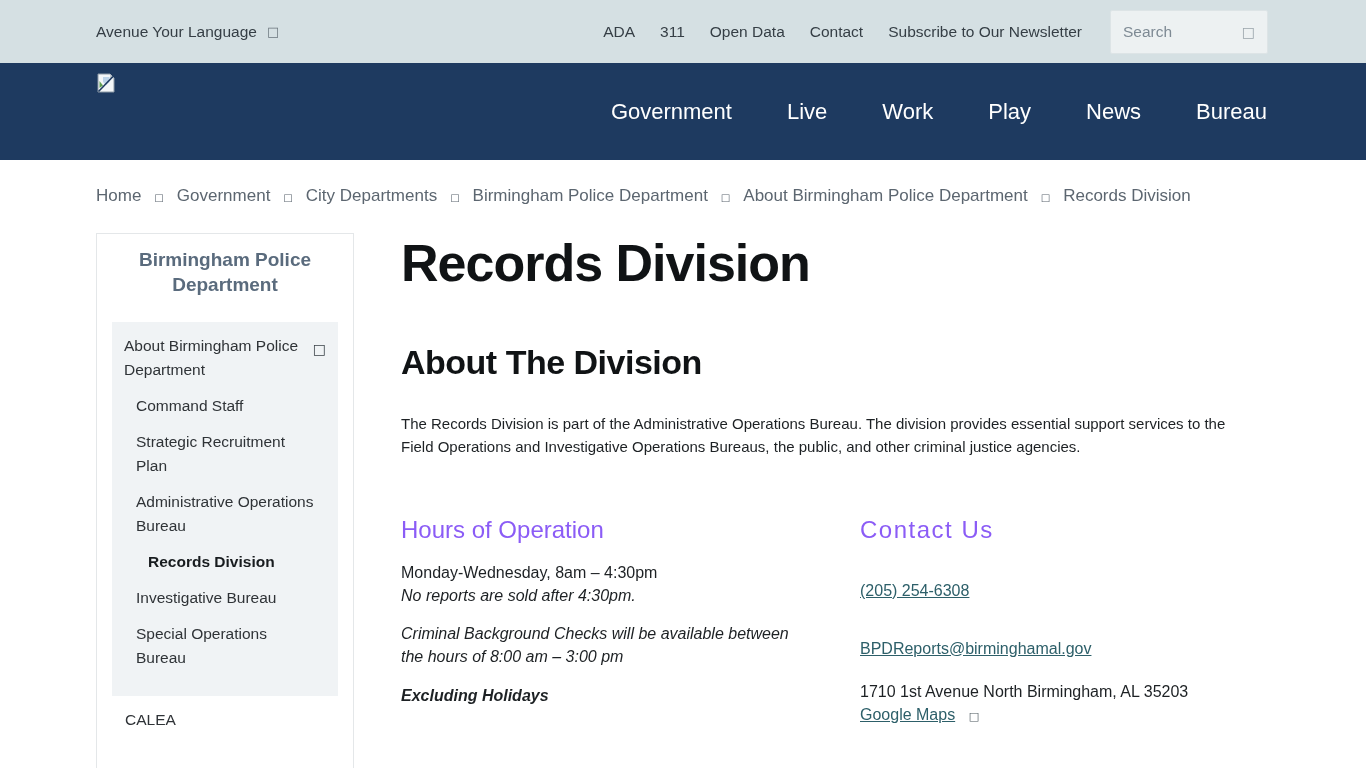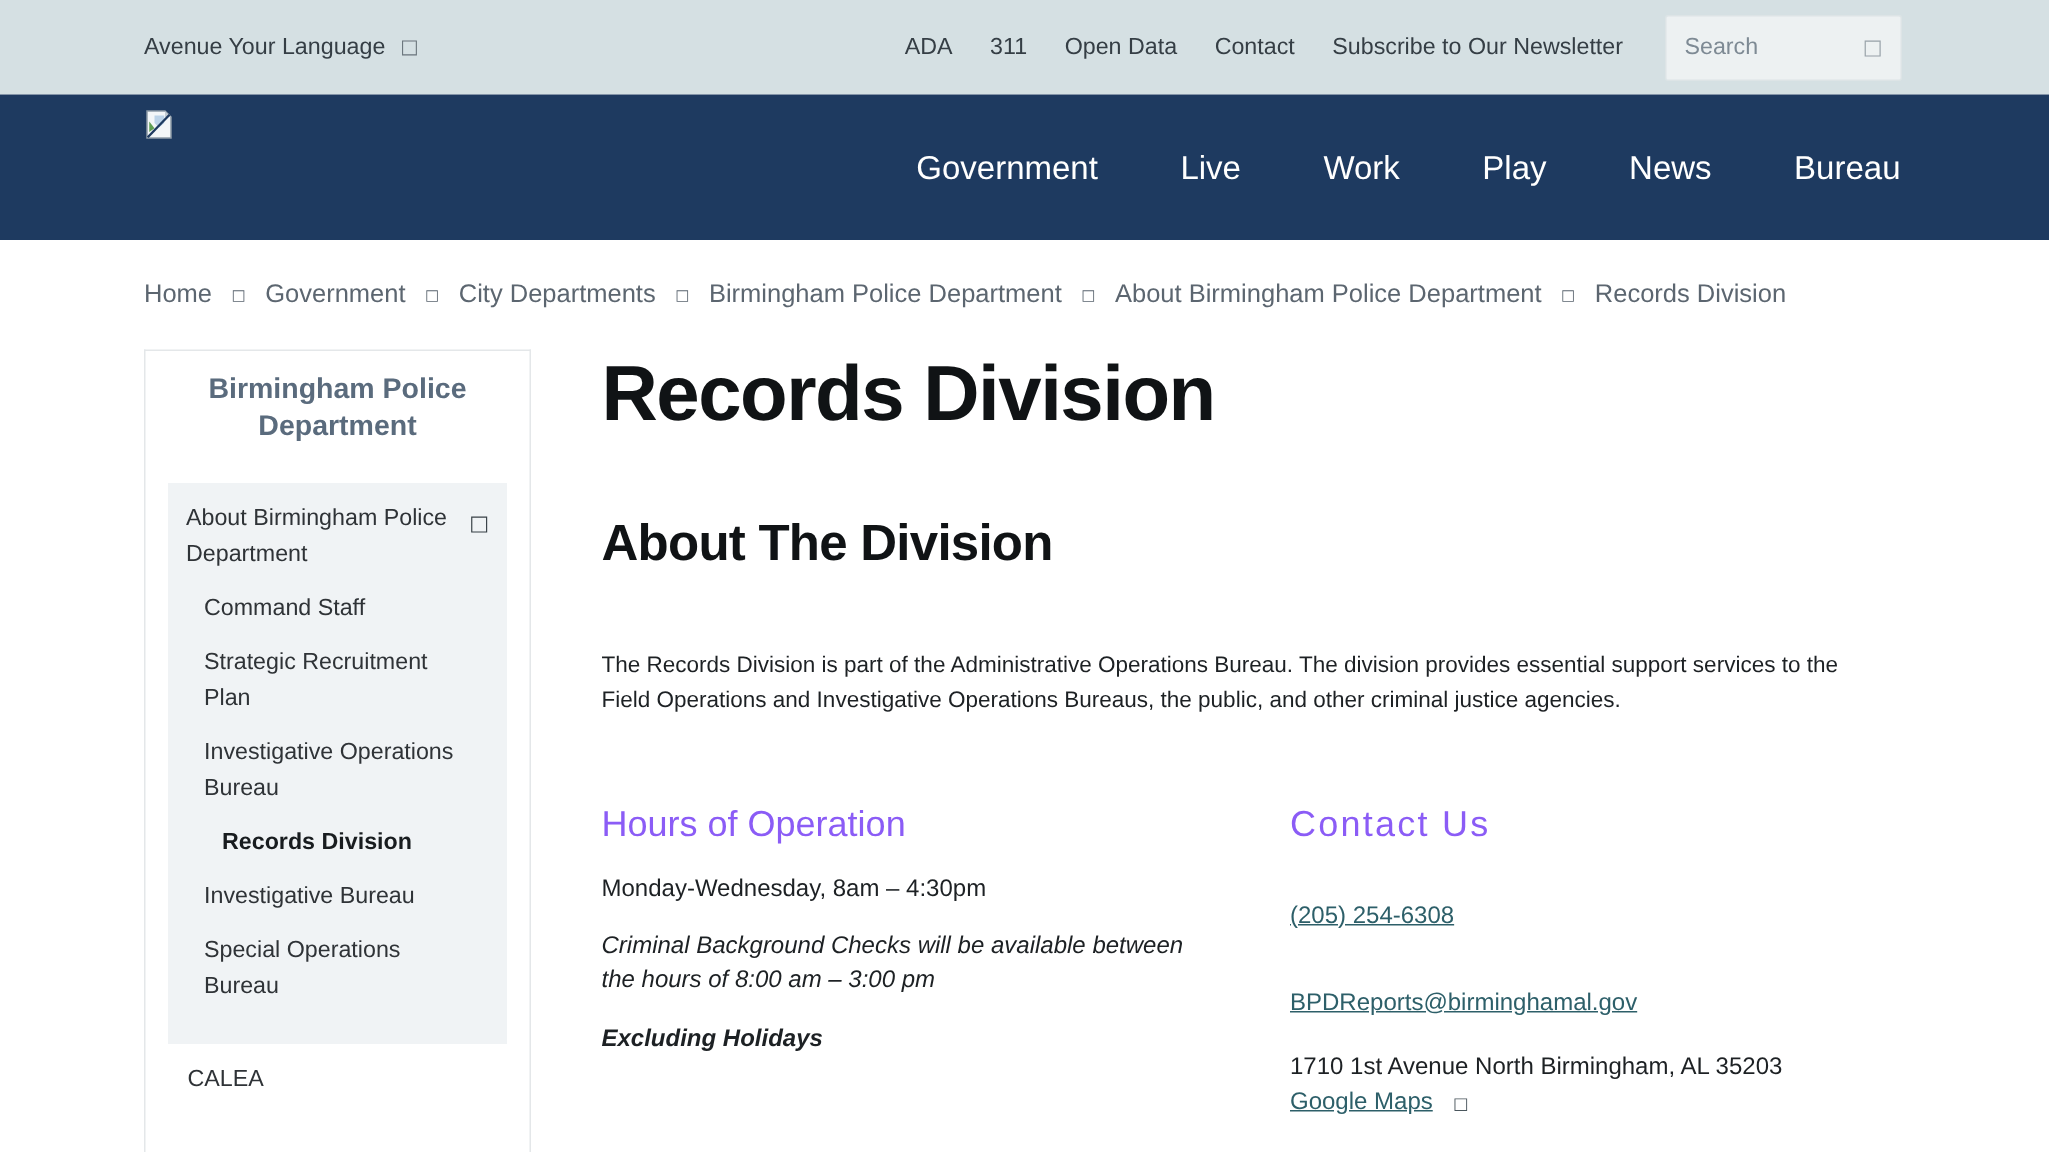--- a/index.html
+++ b/index.html
@@ -73,21 +73,21 @@
   .sb-item.lvl2 .label, .sb-item.lvl3 .label { display:inline-block; max-width:180px; }
   .sb-item.lvl3 { padding-left:36px; font-weight:bold; color:#181c1f; }
   .sb-calea { margin:15px 15px 0; padding-left:13px; font-size:15.5px; color:#2f3337; cursor:pointer; }
 
   
   .main { position:absolute; left:401px; top:236px; width:875px; }
   h1.page-title {
     font-size:52px; letter-spacing:-1px; font-weight:bold; color:#101315; line-height:1.05;
   }
   h2.section-title { margin-top:52px; font-size:34px; letter-spacing:-0.5px; font-weight:bold; color:#101315; }
-  .about-text { margin-top:50px; font-size:15px; line-height:23px; max-width:860px; color:#1d2124; }
+  .about-text { margin-top:30px; font-size:15px; line-height:23px; max-width:860px; color:#1d2124; }
   .cols { display:flex; margin-top:58px; }
   .col-hours { width:459px; flex:0 0 459px; }
   .col-contact { flex:1; }
   h3.block-title { font-size:24px; font-weight:normal; color:#8b5cf6; }
   h3.ls { letter-spacing:1.5px; }
   .hours-block { margin-top:17px; font-size:16px; line-height:23px; color:#1d2124; }
   .italic { font-style:italic; }
   .note2 { margin-top:15px; width:400px; }
   .note3 { margin-top:16px; font-weight:bold; }
   .contact-line { margin-top:35px; font-size:16px; line-height:23px; }
@@ -159,21 +159,21 @@
         <span class="label">About Birmingham Police Department</span>
         <span class="glyph">□</span>
       </div>
       <div class="sb-item lvl2">
         <span class="label">Command Staff</span>
       </div>
       <div class="sb-item lvl2">
         <span class="label">Strategic Recruitment Plan</span>
       </div>
       <div class="sb-item lvl2">
-        <span class="label">Investigative Operations Bureau</span>
+        <span class="label">Administrative Operations Bureau</span>
       </div>
       <div class="sb-item lvl3">
         <span class="label">Records Division</span>
       </div>
       <div class="sb-item lvl2">
         <span class="label">Investigative Bureau</span>
       </div>
       <div class="sb-item lvl2">
         <span class="label">Special Operations Bureau</span>
       </div>
@@ -184,20 +184,21 @@
   <main class="main">
     <h1 class="page-title">Records Division</h1>
     <h2 class="section-title">About The Division</h2>
     <p class="about-text">The Records Division is part of the Administrative Operations Bureau. The division provides essential support services to the Field Operations and Investigative Operations Bureaus, the public, and other criminal justice agencies.</p>
 
     <div class="cols">
       <section class="col-hours">
         <h3 class="block-title">Hours of Operation</h3>
         <div class="hours-block">
           <div>Monday-Wednesday, 8am – 4:30pm</div>
+          <div class="italic">No reports are sold after 4:30pm.</div>
         </div>
         <div class="hours-block italic note2">Criminal Background Checks will be available between the hours of 8:00 am – 3:00 pm</div>
         <div class="hours-block italic note3">Excluding Holidays</div>
       </section>
 
       <section class="col-contact">
         <h3 class="block-title ls">Contact Us</h3>
         <div class="contact-line">
           <a>(205) 254-6308</a>
         </div>

